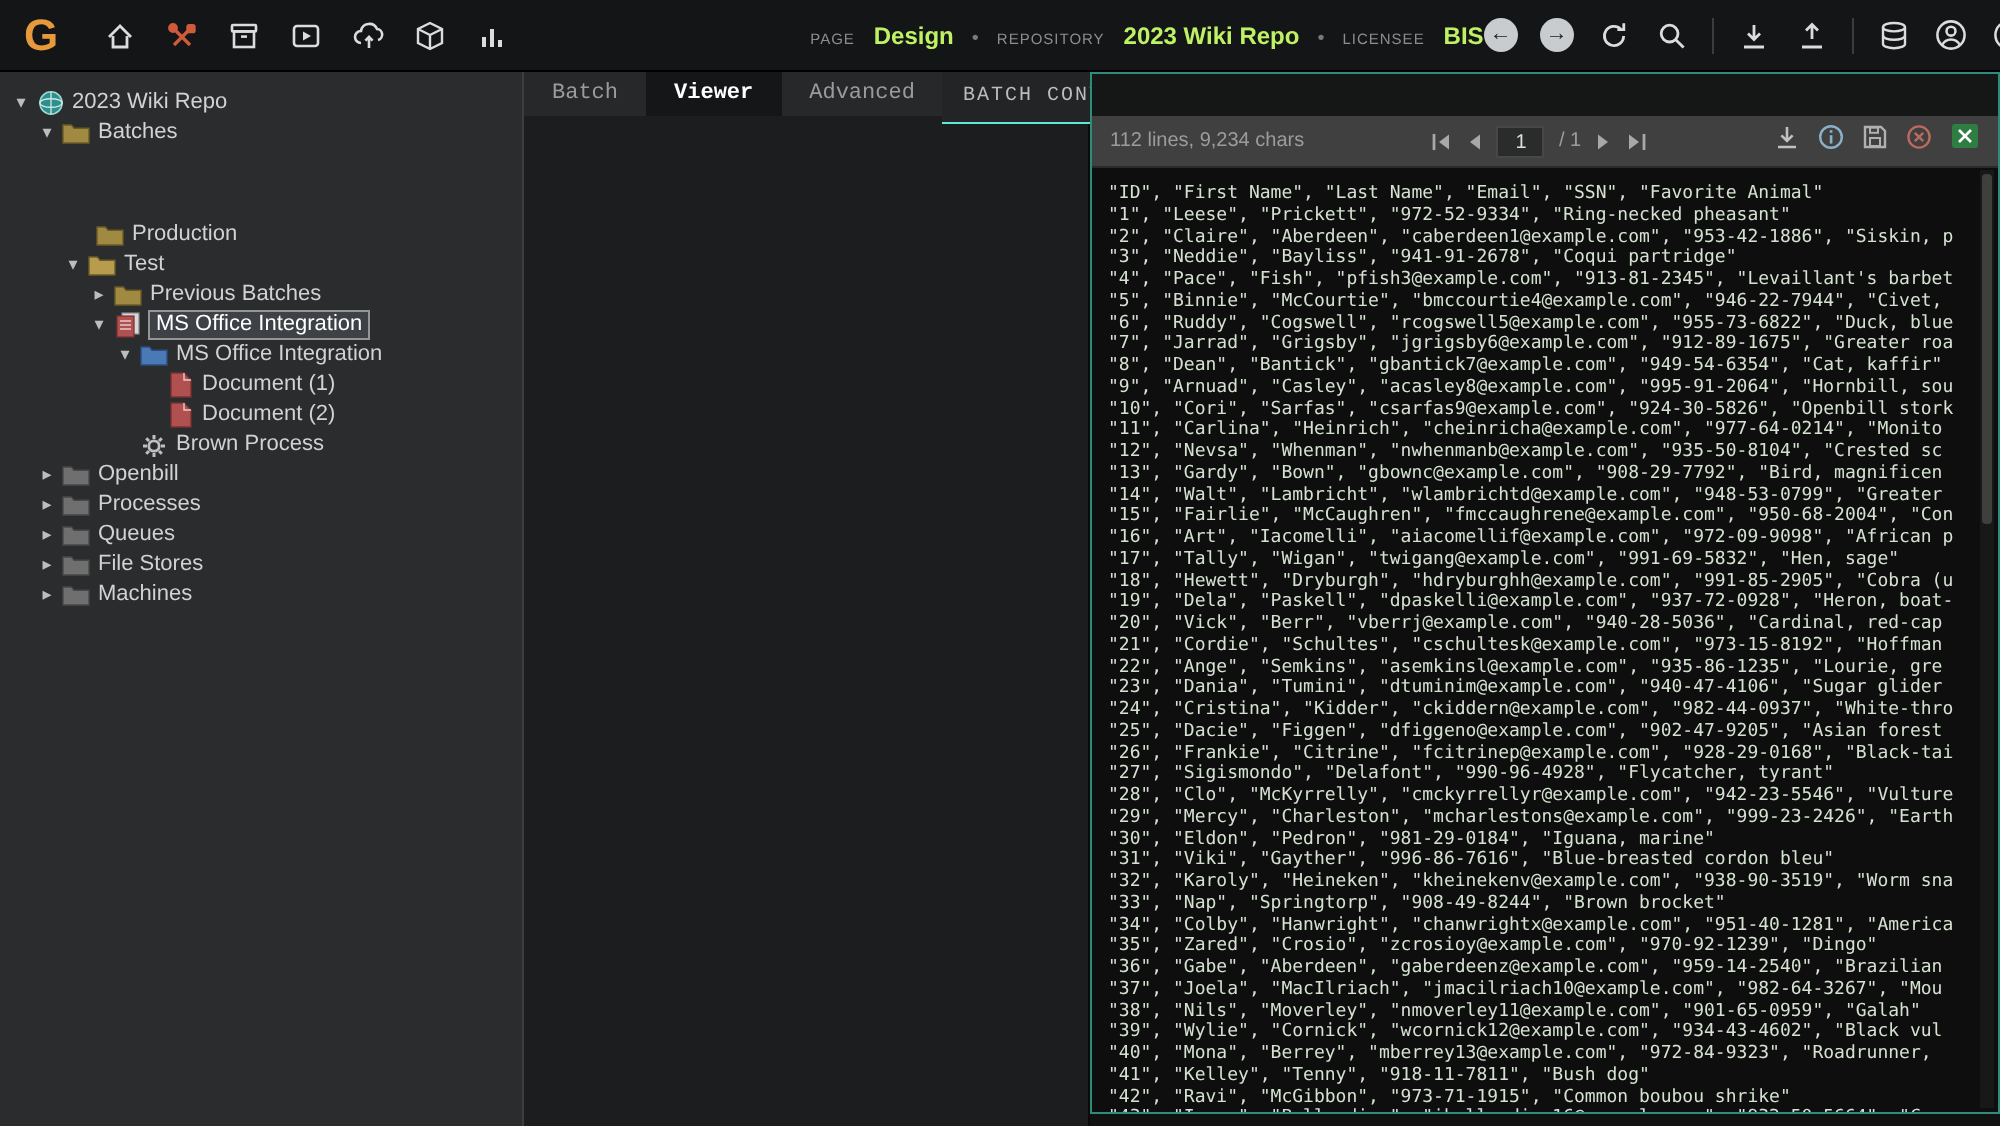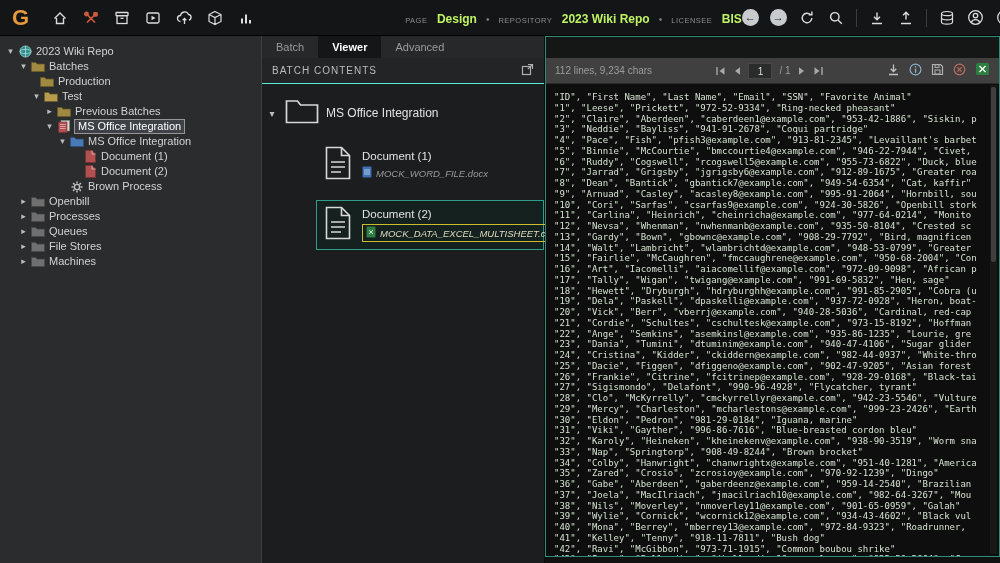--- a/index.html
+++ b/index.html
@@ -29,22 +29,22 @@
   .tree-panel { width:262px; flex:none; background:#2b2c2e; border-right:1px solid #3e3e3e;
                 padding-top:8px; overflow:hidden; }
   .tree-row { display:flex; align-items:center; height:15px; font-size:11px; color:#d2d2d2;
               white-space:nowrap; }
   .tree-arrow { width:13px; flex:none; text-align:center; color:#bdbdbd; font-size:9px; line-height:15px; }
   .tree-icon { width:16px; flex:none; display:flex; justify-content:center; align-items:center; margin-right:3px; }
   .tree-label { line-height:13px; }
   .tree-label.selected { background:#3e4246; outline:1px solid #969696; color:#fff; padding:0 3px; }
 
   
-  .mid-panel { width:283px; flex:none; background:#1c1d1e; display:flex; flex-direction:column;
-               border-right:1px solid #0a0a0a; }
+  .mid-panel { width:283px; flex:none; background:#1c1d1e; display:flex; 
+               border-right:1px solid #0a0a0a;font-family:Liberation Mono, monospace; }
   .tabbar { height:22px; flex:none; background:#27282a; display:flex; }
   .tab { padding:0 14px; font-size:11px; color:#9b9b9b; display:flex; align-items:center; }
   .tab.active { background:#151617; color:#ffffff; font-weight:bold; }
   .bc-header { height:26px; flex:none; background:#232425; border-bottom:1px solid #5eead4;
                display:flex; align-items:center; padding:0 10px; }
   .bc-title { flex:1; font-size:10px; color:#bcbcbc; letter-spacing:1px; }
   .bc-body { flex:1; padding:14px 8px 0 4px; }
   .bc-folder-row { display:flex; align-items:center; gap:7px; margin-bottom:12px; }
   .bc-arrow { width:12px; text-align:center; color:#bdbdbd; font-size:10px; }
   .bc-folder-label { font-size:12px; color:#e2e2e2; }
@@ -225,21 +225,21 @@
         </div>
         <div class="tree-row" style="padding-left: 17px;">
           <span class="tree-arrow">▾</span>
           <span class="tree-icon">
             <svg width="14" height="11" viewBox="0 0 14 11">
               <path d="M0.5 1.5 h4.2 l1.3 1.6 h7.5 v7.4 h-13z" fill="#a08a42" stroke="#6b5b27" stroke-width="0.7"></path>
             </svg>
           </span>
           <span class="tree-label">Batches</span>
         </div>
-        <div class="tree-row" style="padding-left: 26px;">
+        <div class="tree-row" style="padding-left: 34px; margin-top: 36px;">
           <span class="tree-arrow"></span>
           <span class="tree-icon">
             <svg width="14" height="11" viewBox="0 0 14 11">
               <path d="M0.5 1.5 h4.2 l1.3 1.6 h7.5 v7.4 h-13z" fill="#a08a42" stroke="#6b5b27" stroke-width="0.7"></path>
             </svg>
           </span>
           <span class="tree-label">Production</span>
         </div>
         <div class="tree-row" style="padding-left: 30px;">
           <span class="tree-arrow">▾</span>

